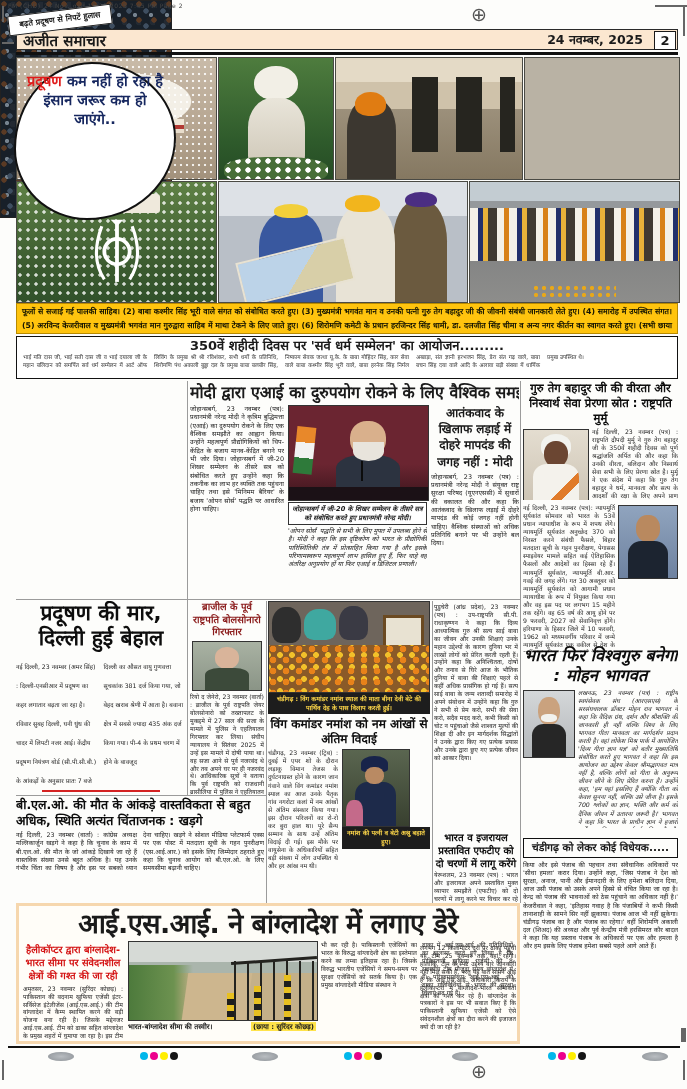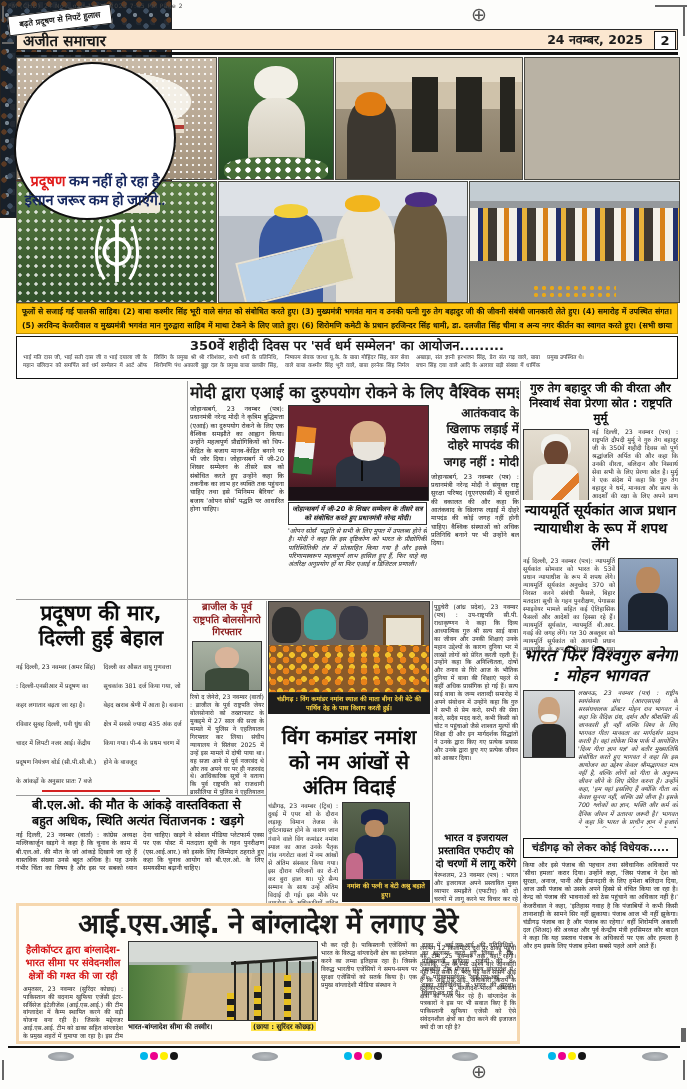--- a/index.html
+++ b/index.html
@@ -81,27 +81,27 @@
   .cartoon{left:16px;top:381px;width:170px;height:216px;border:1.5px solid #222;overflow:hidden;
       background-color:#182029;background-image:
       radial-gradient(circle at 3px 3px,#5a3a24 2.4px,transparent 3px),
       radial-gradient(circle at 9px 10px,#3e4e60 2.4px,transparent 3px),
       radial-gradient(circle at 12px 4px,#232a33 3px,transparent 3.6px),
       radial-gradient(circle at 6px 14px,#76838f 1.8px,transparent 2.4px);
       background-size:15px 16px,17px 15px,14px 17px,16px 18px;}
   .cart-top{position:absolute;left:8px;top:10px;width:92px;padding:4px 5px;background:#fff;border:1.5px solid #111;
       transform:rotate(-7deg);font-size:8px;font-weight:bold;text-align:center;line-height:1.3;}
   .cart-bubble{position:absolute;left:14px;top:62px;width:142px;height:138px;background:#fff;border:2px solid #111;
-      border-radius:48% 52% 55% 45%/55% 48% 52% 45%;display:flex;align-items:flex-end;justify-content:center;
-      text-align:center;padding:8px;font-family:Liberation Serif, serif;}
+      border-radius:48% 52% 55% 45%/55% 48% 52% 45%;display:flex;align-items:flex-start;justify-content:center;
+      text-align:center;padding:8px;}
   .cart-bubble .txt{font-size:14.5px;font-weight:bold;line-height:1.3;color:#16275f;}
   .cart-bubble .red{color:#e01b1b;}
   
   .modi-head{font-size:16.5px;font-weight:bold;white-space:nowrap;transform:scaleX(.96);transform-origin:left;line-height:24px;}
-  .subhead-box{font-size:12px;font-weight:bold;text-align:right;line-height:1.35;margin-bottom:3px;}
+  .subhead-box{font-size:12px;font-weight:bold;text-align:center;line-height:1.35;margin-bottom:3px;}
   .capbox{border:1px solid #333;background:#fff;font-size:6.6px;font-weight:bold;text-align:center;
           line-height:1.3;padding:2px;margin-top:1px;}
   .modi-ph{position:relative;width:100%;height:94px;border:1px solid #333;overflow:hidden;
       background:linear-gradient(180deg,#6b2531 0 62%,#3a151c);}
   .modi-ph span{position:absolute;}
   .modi-ph .flag{left:4%;top:22%;width:14%;height:50%;
       background:linear-gradient(180deg,#e8882a 0 33%,#f2f2f2 33% 66%,#2e7a3a 66%);transform:rotate(6deg);}
   .modi-ph .head{left:44%;top:16%;width:26%;height:38%;background:#d9b08c;border-radius:46%;}
   .modi-ph .beard{left:46%;top:38%;width:22%;height:20%;background:#e8e4dc;border-radius:0 0 50% 50%;}
   .modi-ph .bodyx{left:34%;top:52%;width:46%;height:36%;background:#2c3340;border-radius:40% 40% 0 0;}
@@ -275,21 +275,20 @@
     <div class="sph murmu-ph" style="float:left;width:64px;height:78px;margin:1px 3px 1px 0;">
       <span class="hair"></span>
         <span class="face"></span>
         <span class="saree"></span>
     </div>
     <div class="bd" style="font-size:6.2px;">नई दिल्ली, 23 नवम्बर (पत्र) : राष्ट्रपति द्रौपदी मुर्मू ने गुरु तेग बहादुर जी के 350वें शहीदी दिवस को पूर्ण श्रद्धांजलि अर्पित की और कहा कि उनकी वीरता, बलिदान और निस्वार्थ सेवा सभी के लिए प्रेरणा स्रोत है। मुर्मू ने एक संदेश में कहा कि गुरु तेग बहादुर ने धर्म, मानवता और सत्य के आदर्शों की रक्षा के लिए अपने प्राण न्योछावर कर दिए। उनके उपदेश हमें शुभ संकल्प और साहस के साथ न्याय के मार्ग पर आगे बढ़ने के लिए प्रेरित करते हैं। आइए, हम उनके मूल्यों को अपने जीवन में अपनाएं और देश में सद्भाव और एकता को मजबूत करने के लिए काम करें।</div>
   </div>
 </div>
 
 <div class="abs" style="left:523px;top:502px;width:155px;height:150px;overflow:hidden;">
-  <div class="hl" style="font-size:14px;text-align:center;line-height:1.25;">न्यायमूर्ति सूर्यकांत आज प्रधान न्यायाधीश के रूप में शपथ लेंगे</div>
   <div style="margin-top:2px;">
     <div class="sph judge-ph" style="float:right;width:58px;height:72px;margin:1px 0 1px 3px;">
       <span class="face"></span>
         <span class="suit"></span>
     </div>
     <div class="bd" style="font-size:6.2px;">नई दिल्ली, 23 नवम्बर (पत्र): न्यायमूर्ति सूर्यकांत सोमवार को भारत के 53वें प्रधान न्यायाधीश के रूप में शपथ लेंगे। न्यायमूर्ति सूर्यकांत अनुच्छेद 370 को निरस्त करने संबंधी फैसले, बिहार मतदाता सूची के गहन पुनरीक्षण, पेगासस स्पाइवेयर मामले सहित कई ऐतिहासिक फैसलों और आदेशों का हिस्सा रहे हैं। न्यायमूर्ति सूर्यकांत, न्यायमूर्ति बी.आर. गवई की जगह लेंगे। गत 30 अक्तूबर को न्यायमूर्ति सूर्यकांत को आगामी प्रधान न्यायाधीश के रूप में नियुक्त किया गया और वह इस पद पर लगभग 15 महीने तक रहेंगे। वह 65 वर्ष की आयु होने पर 9 फरवरी, 2027 को सेवानिवृत्त होंगे। हरियाणा के हिसार जिले में 10 फरवरी, 1962 को मध्यमवर्गीय परिवार में जन्मे न्यायमूर्ति सूर्यकांत एक वकील से देश के सर्वोच्च न्यायिक पद तक पहुंचे हैं।</div>
   </div>
 </div>
 
 <div class="abs" style="left:523px;top:646px;width:155px;height:182px;overflow:hidden;font-style:italic;">
@@ -329,21 +328,21 @@
 
 <div class="abs" style="left:268px;top:601px;width:162px;height:302px;overflow:hidden;">
   <div class="sph grief-ph" style="width:160px;height:90px;">
     <span class="m1"></span>
       <span class="w1"></span>
       <span class="m2"></span>
       <span class="por"></span>
       <span class="g1"></span>
   </div>
   <div class="dkcap">चंडीगढ़ : विंग कमांडर नमांश स्याल की माता बीना देवी बेटे की पार्थिव देह के पास विलाप करती हुई।</div>
-  <div class="hl" style="font-size:20px;text-align:center;line-height:1.25;margin:11px 0 2px;">विंग कमांडर नमांश को नम आंखों से अंतिम विदाई</div>
+  <div class="hl" style="font-size:12px;text-align:center;line-height:1.25;margin:3px 0 2px;">विंग कमांडर नमांश को नम आंखों से अंतिम विदाई</div>
   <div style="display:flex;gap:4px;">
     <div class="bd" style="flex:1;font-size:6.2px;height:128px;">चंडीगढ़, 23 नवम्बर (ट्रिब) : दुबई में एयर शो के दौरान लड़ाकू विमान तेजस के दुर्घटनाग्रस्त होने के कारण जान गंवाने वाले विंग कमांडर नमांश स्याल का आज उनके पैतृक गांव नगरोटा कलां में नम आंखों से अंतिम संस्कार किया गया। इस दौरान परिजनों का रो-रो कर बुरा हाल था। पूरे सैन्य सम्मान के साथ उन्हें अंतिम विदाई दी गई। इस मौके पर वायुसेना के अधिकारियों सहित बड़ी संख्या में लोग उपस्थित थे और हर आंख नम थी।</div>
     <div style="width:88px;flex:none;">
       <div class="sph offc-ph" style="width:66px;height:76px;">
         <span class="unif"></span>
           <span class="cap"></span>
           <span class="face"></span>
           <span class="kid"></span>
       </div>
       <div class="dkcap">नमांश की पत्नी व बेटी अश्रु बहाते हुए।</div>
@@ -354,21 +353,21 @@
 <div class="abs" style="left:434px;top:601px;width:84px;height:228px;overflow:hidden;">
   <div class="bd" style="font-size:6.1px;margin-top:2px;height:180px;">पुडुचेरी (आंध्र प्रदेश), 23 नवम्बर (पत्र) : उप-राष्ट्रपति सी.पी. राधाकृष्णन ने कहा कि दिव्य आध्यात्मिक गुरु श्री सत्य साई बाबा का जीवन और उनकी शिक्षाएं उनके महान उद्देश्यों के कारण दुनिया भर में लाखों लोगों को प्रेरित करती रहती हैं। उन्होंने कहा कि अनिश्चितता, दोषों और तनाव से घिरे आज के भौतिक दुनिया में बाबा की शिक्षाएं पहले से कहीं अधिक प्रासंगिक हो गई हैं। सत्य साई बाबा के जन्म शताब्दी समारोह में अपने संबोधन में उन्होंने कहा कि गुरु ने सभी से प्रेम करो, सभी की सेवा करो, सदैव मदद करो, कभी किसी को चोट न पहुंचाओ जैसे शाश्वत मूल्यों की शिक्षा दी और इन मार्गदर्शक सिद्धांतों ने उनके द्वारा किए गए प्रत्येक प्रयास और उनके द्वारा छुए गए प्रत्येक जीवन को आकार दिया।</div>
 </div>
 
 <div class="abs" style="left:434px;top:831px;width:84px;height:72px;overflow:hidden;">
   <div class="hl" style="font-size:10px;text-align:center;line-height:1.3;">भारत व इजरायल प्रस्तावित एफटीए को दो चरणों में लागू करेंगे</div>
   <div class="bd" style="font-size:6.1px;margin-top:1px;">येरूशलम, 23 नवम्बर (पत्र) : भारत और इजरायल अपने प्रस्तावित मुक्त व्यापार समझौते (एफटीए) को दो चरणों में लागू करने पर विचार कर रहे हैं, ताकि दोनों देशों के व्यापारिक समुदाय को जल्द लाभ मिल सके। यह बात वाणिज्य एवं उद्योग मंत्री पीयूष गोयल ने रविवार को कही।</div>
 </div>
 
 <div class="abs" style="left:16px;top:797px;width:248px;height:104px;overflow:hidden;">
-  <div class="hl" style="font-size:12.5px;line-height:1.25;margin-left:16px;">बी.एल.ओ. की मौत के आंकड़े वास्तविकता से बहुत अधिक, स्थिति अत्यंत चिंताजनक : खड़गे</div>
+  <div class="hl" style="font-size:12.5px;line-height:1.25;">बी.एल.ओ. की मौत के आंकड़े वास्तविकता से बहुत अधिक, स्थिति अत्यंत चिंताजनक : खड़गे</div>
   <div class="bd" style="column-count:2;column-gap:6px;font-size:6.3px;margin-top:3px;height:62px;">नई दिल्ली, 23 नवम्बर (वार्ता) : कांग्रेस अध्यक्ष मल्लिकार्जुन खड़गे ने कहा है कि चुनाव के काम में बी.एल.ओ. की मौत के जो आंकड़े दिखाये जा रहे हैं वास्तविक संख्या उनसे बहुत अधिक है। यह उनके गंभीर चिंता का विषय है और इस पर सबको ध्यान देना चाहिए। खड़गे ने सोशल मीडिया प्लेटफार्म एक्स पर एक पोस्ट में मतदाता सूची के गहन पुनरीक्षण (एस.आई.आर.) को इसके लिए जिम्मेदार ठहराते हुए कहा कि चुनाव आयोग को बी.एल.ओ. के लिए समयसीमा बढ़ानी चाहिए।</div>
 </div>
 
 <div class="abs isibox">
   <div class="isihead">आई.एस.आई. ने बांग्लादेश में लगाए डेरे</div>
   <div style="display:flex;gap:5px;height:98px;overflow:hidden;">
     <div style="width:100px;flex:none;">
       <div class="redsub">हैलीकॉप्टर द्वारा बांग्लादेश-भारत सीमा पर संवेदनशील क्षेत्रों की गश्त की जा रही</div>
       <div class="bd" style="font-size:6.1px;height:64px;">अमृतसर, 23 नवम्बर (सुरिंदर कोछड़) : पाकिस्तान की बदनाम खुफिया एजेंसी इंटर-सर्विसेज इंटेलीजेंस (आई.एस.आई.) की टीम बांग्लादेश में कैम्प स्थापित करने की बड़ी योजना बना रही है। जिसके मद्देनजर आई.एस.आई. टीम को ढाका सहित बांग्लादेश के प्रमुख शहरों में घुमाया जा रहा है। इस टीम द्वारा बांग्लादेश की सेना, सरकारी अधिकारियों और आम मुक्त एजेंसियों के अधिकारियों के साथ गुप्त बैठकें की जा रही हैं। इसके अलावा यह टीम पलटन सीमा की लगातार निगरानी</div>
     </div>

